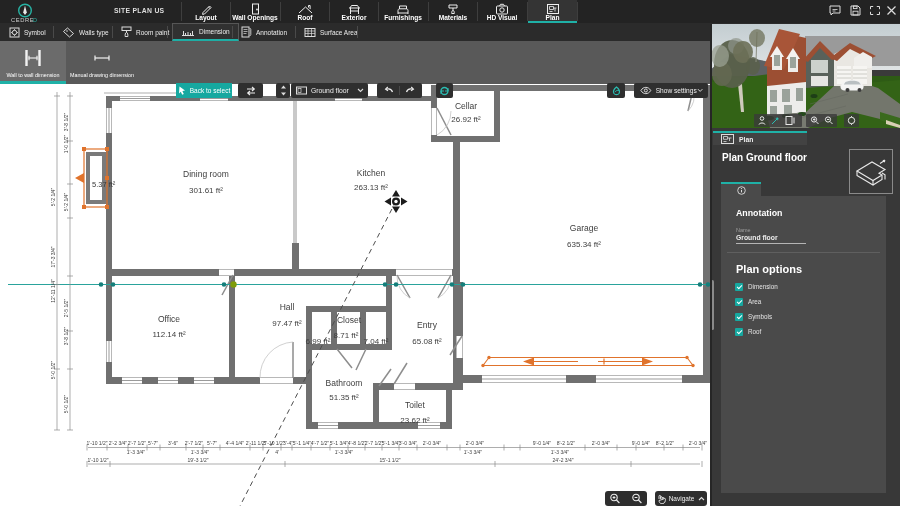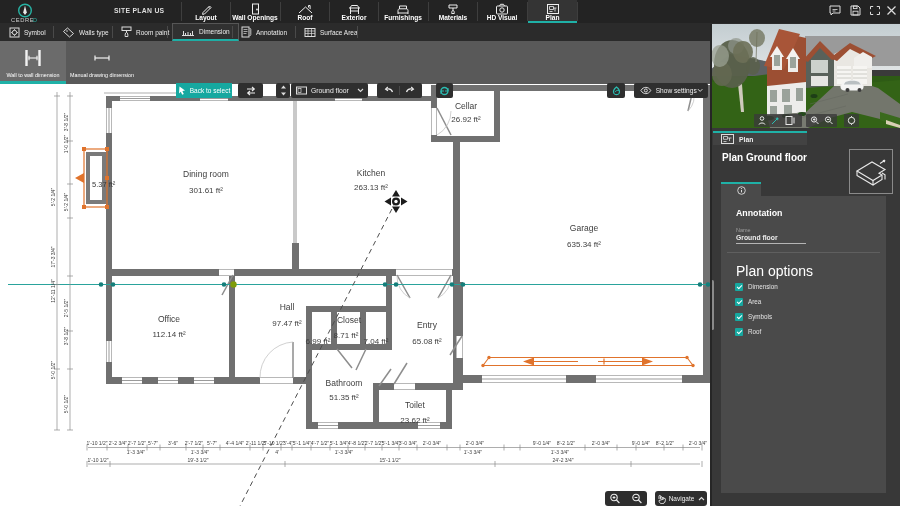--- a/index.html
+++ b/index.html
@@ -665,21 +665,21 @@
             <path d="M4.5 4v2.4" stroke="#ddd" stroke-width="1"></path>
             <circle cx="4.5" cy="2.6" r=".6" fill="#ddd"></circle>
           </svg>
       </div>
       <div style="position:absolute;left:11px;top:68px;width:165px;height:297px;background:#4a4a4a">
         <div style="position:absolute;left:15px;top:12px;color:#fff;font-size:8.8px;font-weight:bold">Annotation</div>
         <div style="position:absolute;left:15px;top:31px;color:#9f9f9f;font-size:5.5px">Name</div>
         <div style="position:absolute;left:15px;top:38px;color:#ececec;font-size:6.8px;font-weight:bold">Ground floor</div>
         <div style="position:absolute;left:15px;top:47px;width:70px;height:1px;background:#b5b5b5"></div>
         <div style="position:absolute;left:6px;top:56px;width:153px;height:1px;background:#5f5f5f"></div>
-        <div style="position:absolute;left:15px;top:67px;color:#fff;font-size:14px;font-weight:normal">Plan options</div>
+        <div style="position:absolute;left:15px;top:67px;color:#fff;font-size:11px;font-weight:bold">Plan options</div>
         <div class="chk" style="top:87px">Dimension</div>
         <div class="chk" style="top:102px">Area</div>
         <div class="chk" style="top:117px">Symbols</div>
         <div class="chk" style="top:132px">Roof</div>
       </div>
       <div style="position:absolute;left:1px;top:152px;width:3px;height:50px;background:#8a8a8a;border-radius:2px"></div>
     </div>
   </div>
 </div>
 

